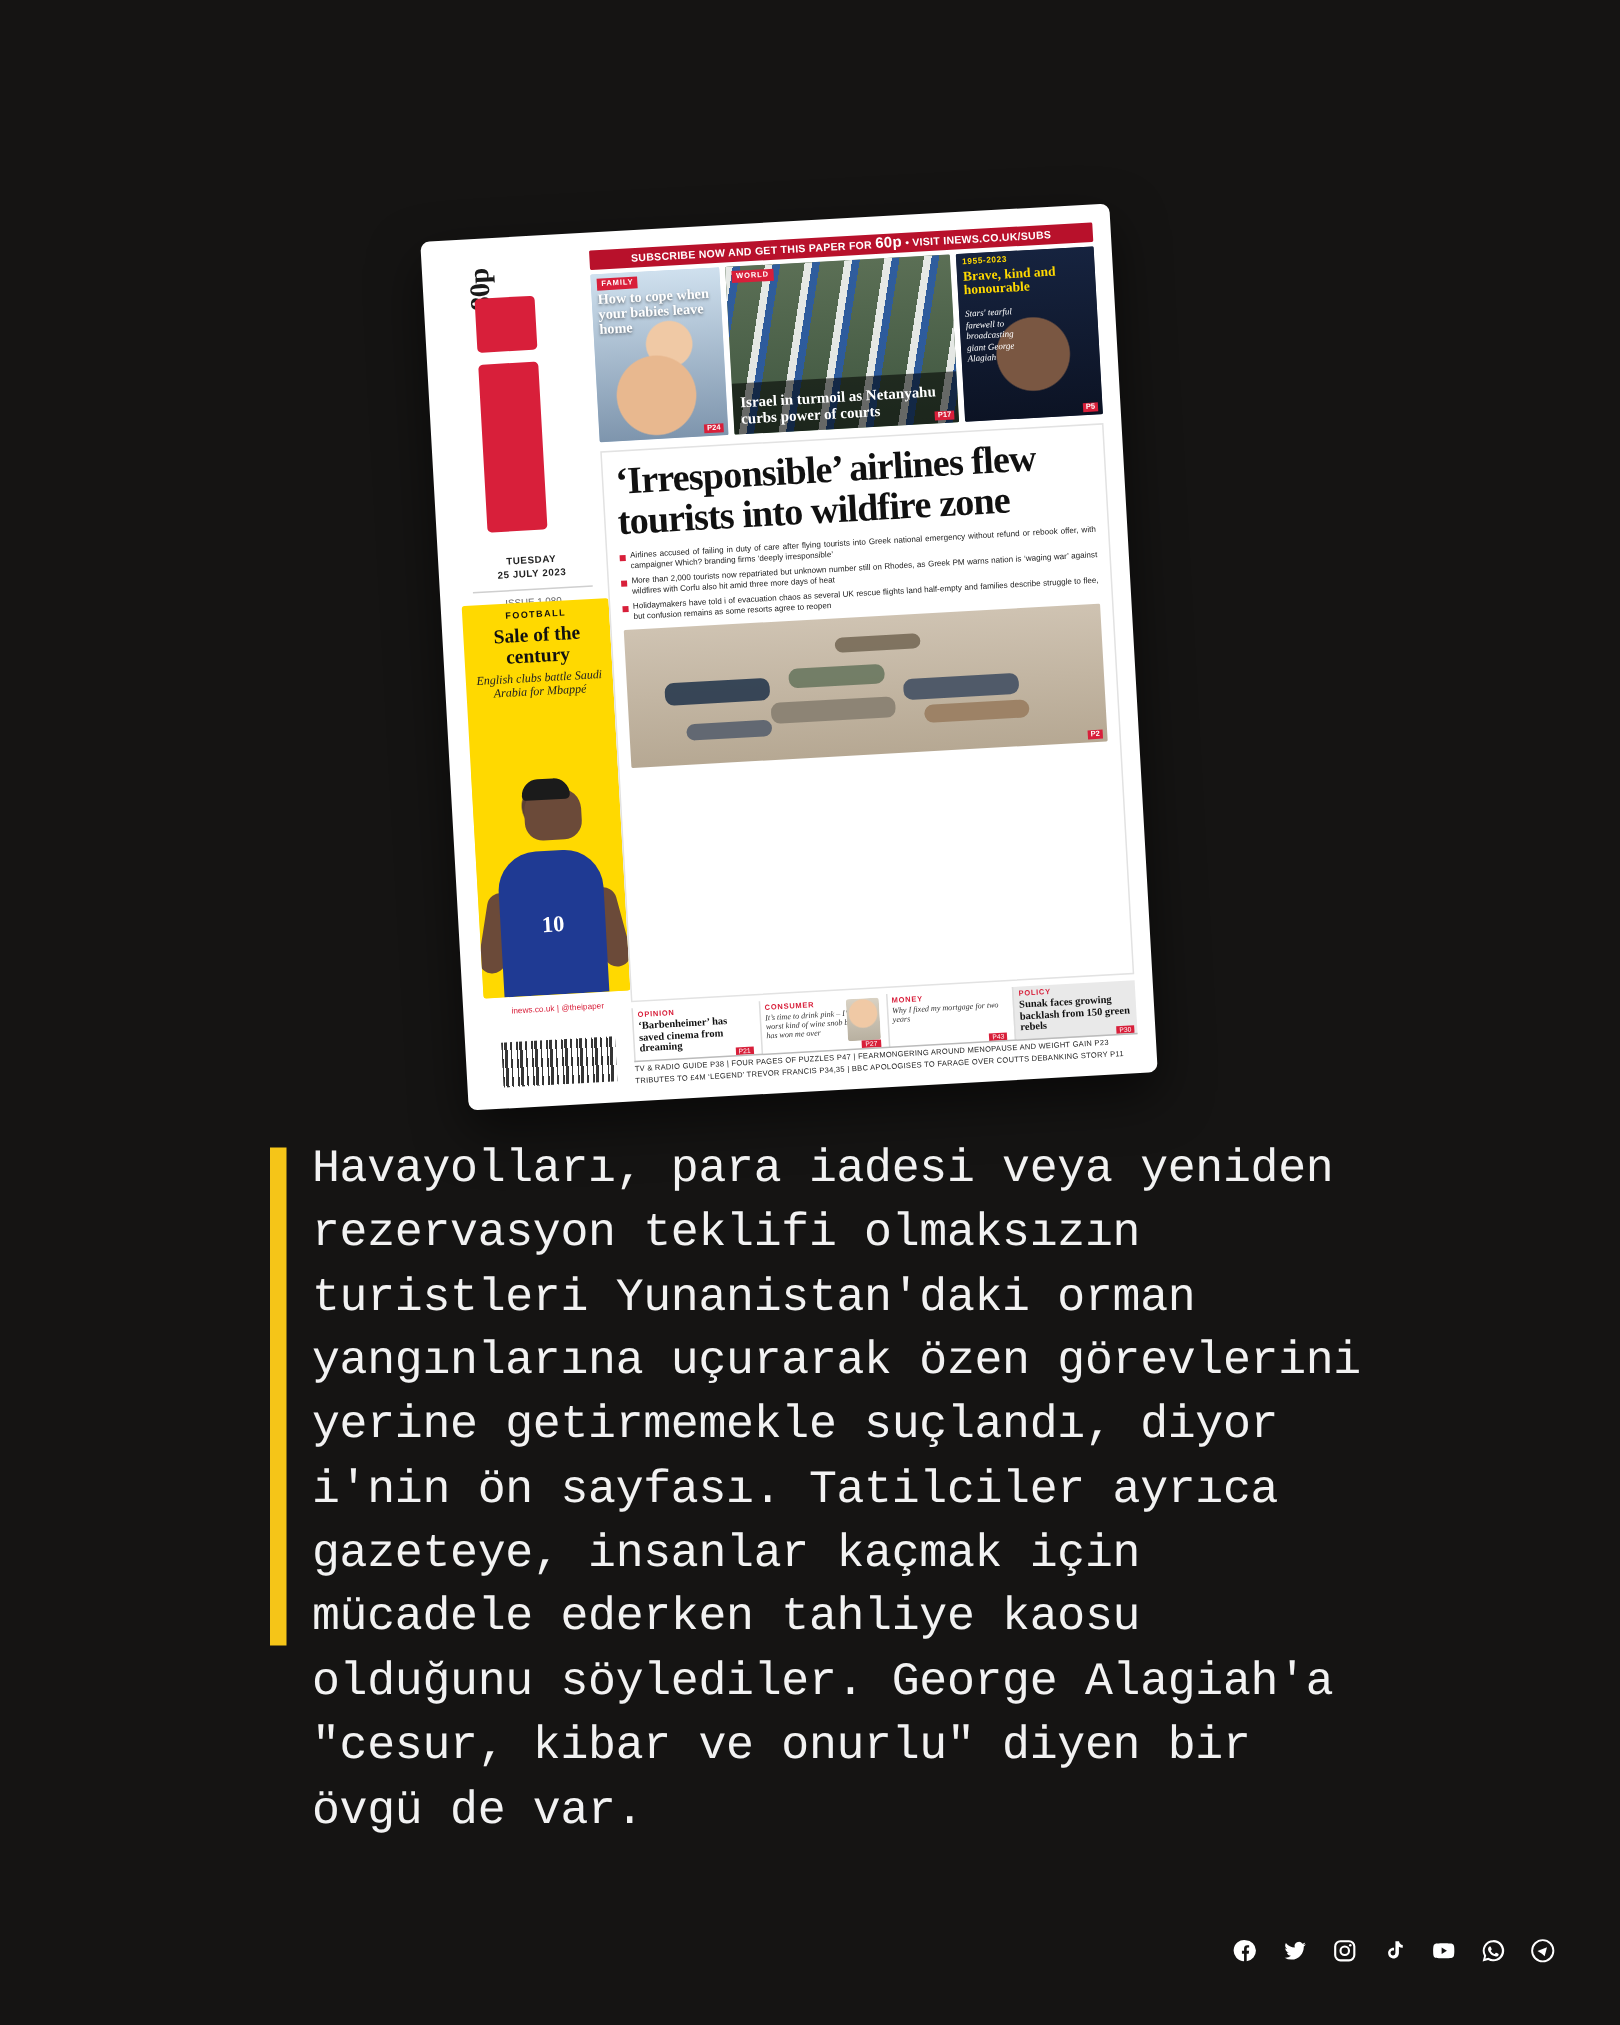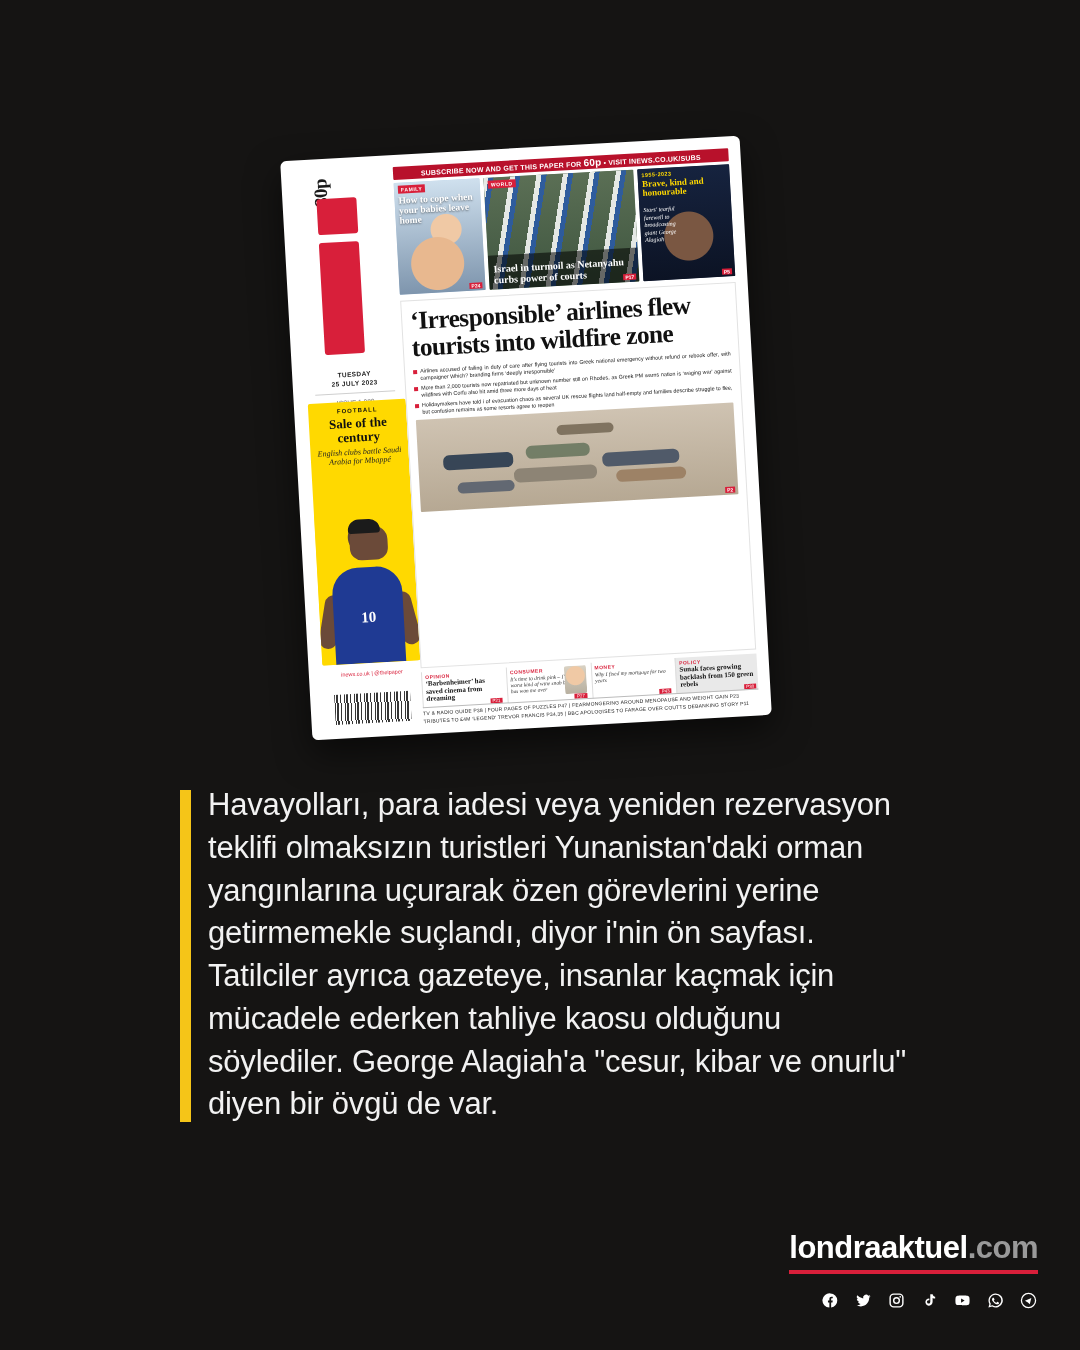--- a/index.html
+++ b/index.html
@@ -358,22 +358,23 @@
     font-size: 5px;
     line-height: 1.5;
     color: #222;
     letter-spacing: .2px;
   }
 
   
   #caption {
     position: absolute;
     left: 180px;
-    top: 784px;
+    top: 759px;
     width: 740px;
+    font-family: Liberation Mono, monospace;
   }
   #caption .bar {
     position: absolute;
     left: 0; top: 6px;
     width: 11px; height: 332px;
     background: #f5c518;
   }
   #caption p {
     margin: 0;
     padding-left: 28px;
@@ -535,23 +536,20 @@
 
   </div>
 </div>
 
 <div id="caption">
   <div class="bar"></div>
   <p>Havayolları, para iadesi veya yeniden rezervasyon teklifi olmaksızın turistleri Yunanistan'daki orman yangınlarına uçurarak özen görevlerini yerine getirmemekle suçlandı, diyor i'nin ön sayfası. Tatilciler ayrıca gazeteye, insanlar kaçmak için mücadele ederken tahliye kaosu olduğunu söylediler. George Alagiah'a "cesur, kibar ve onurlu" diyen bir övgü de var.</p>
 </div>
 
 <div id="brand">
-  <div class="name">
-    <span>londraaktuel</span><span class="tld">.com</span>
-  </div>
   <div class="underline"></div>
 </div>
 
 <div id="social">
   <span class="ic">
     <svg width="17" height="17" viewBox="0 0 24 24" fill="#fff">
         <path d="M12 2a10 10 0 1 0-1.6 19.9v-7h-2v-3h2v-2c0-2 1.2-3.1 3-3.1.9 0 1.8.1 1.8.1v2h-1c-1 0-1.3.6-1.3 1.3v1.7h2.3l-.4 3h-1.9v7A10 10 0 0 0 12 2z"></path>
       </svg>
   </span>
   <span class="ic">

